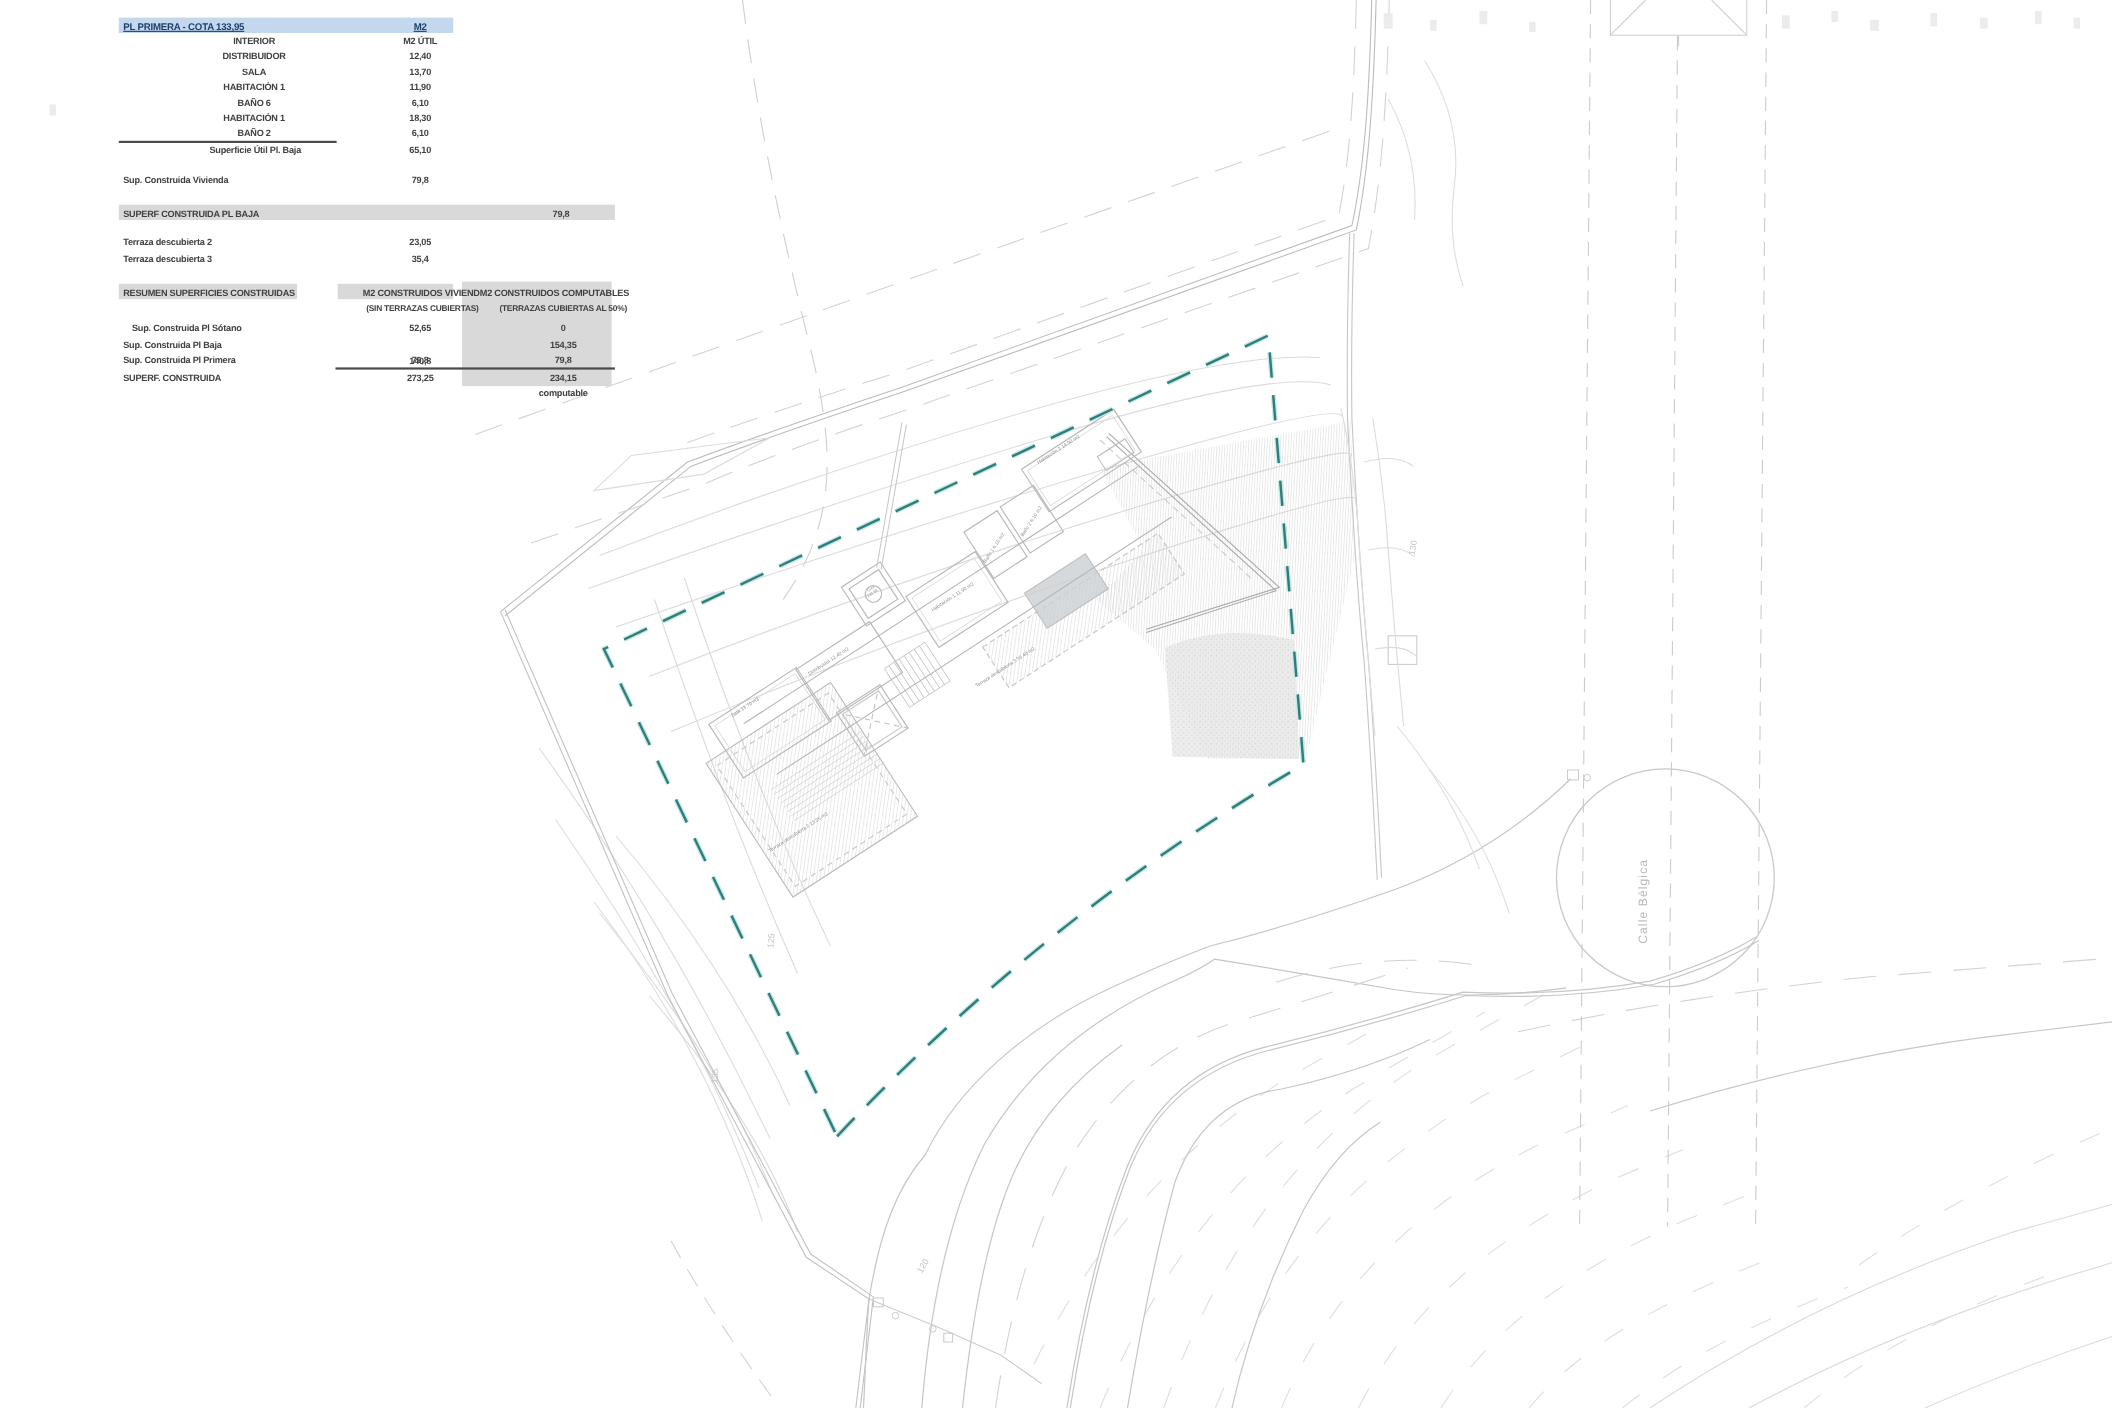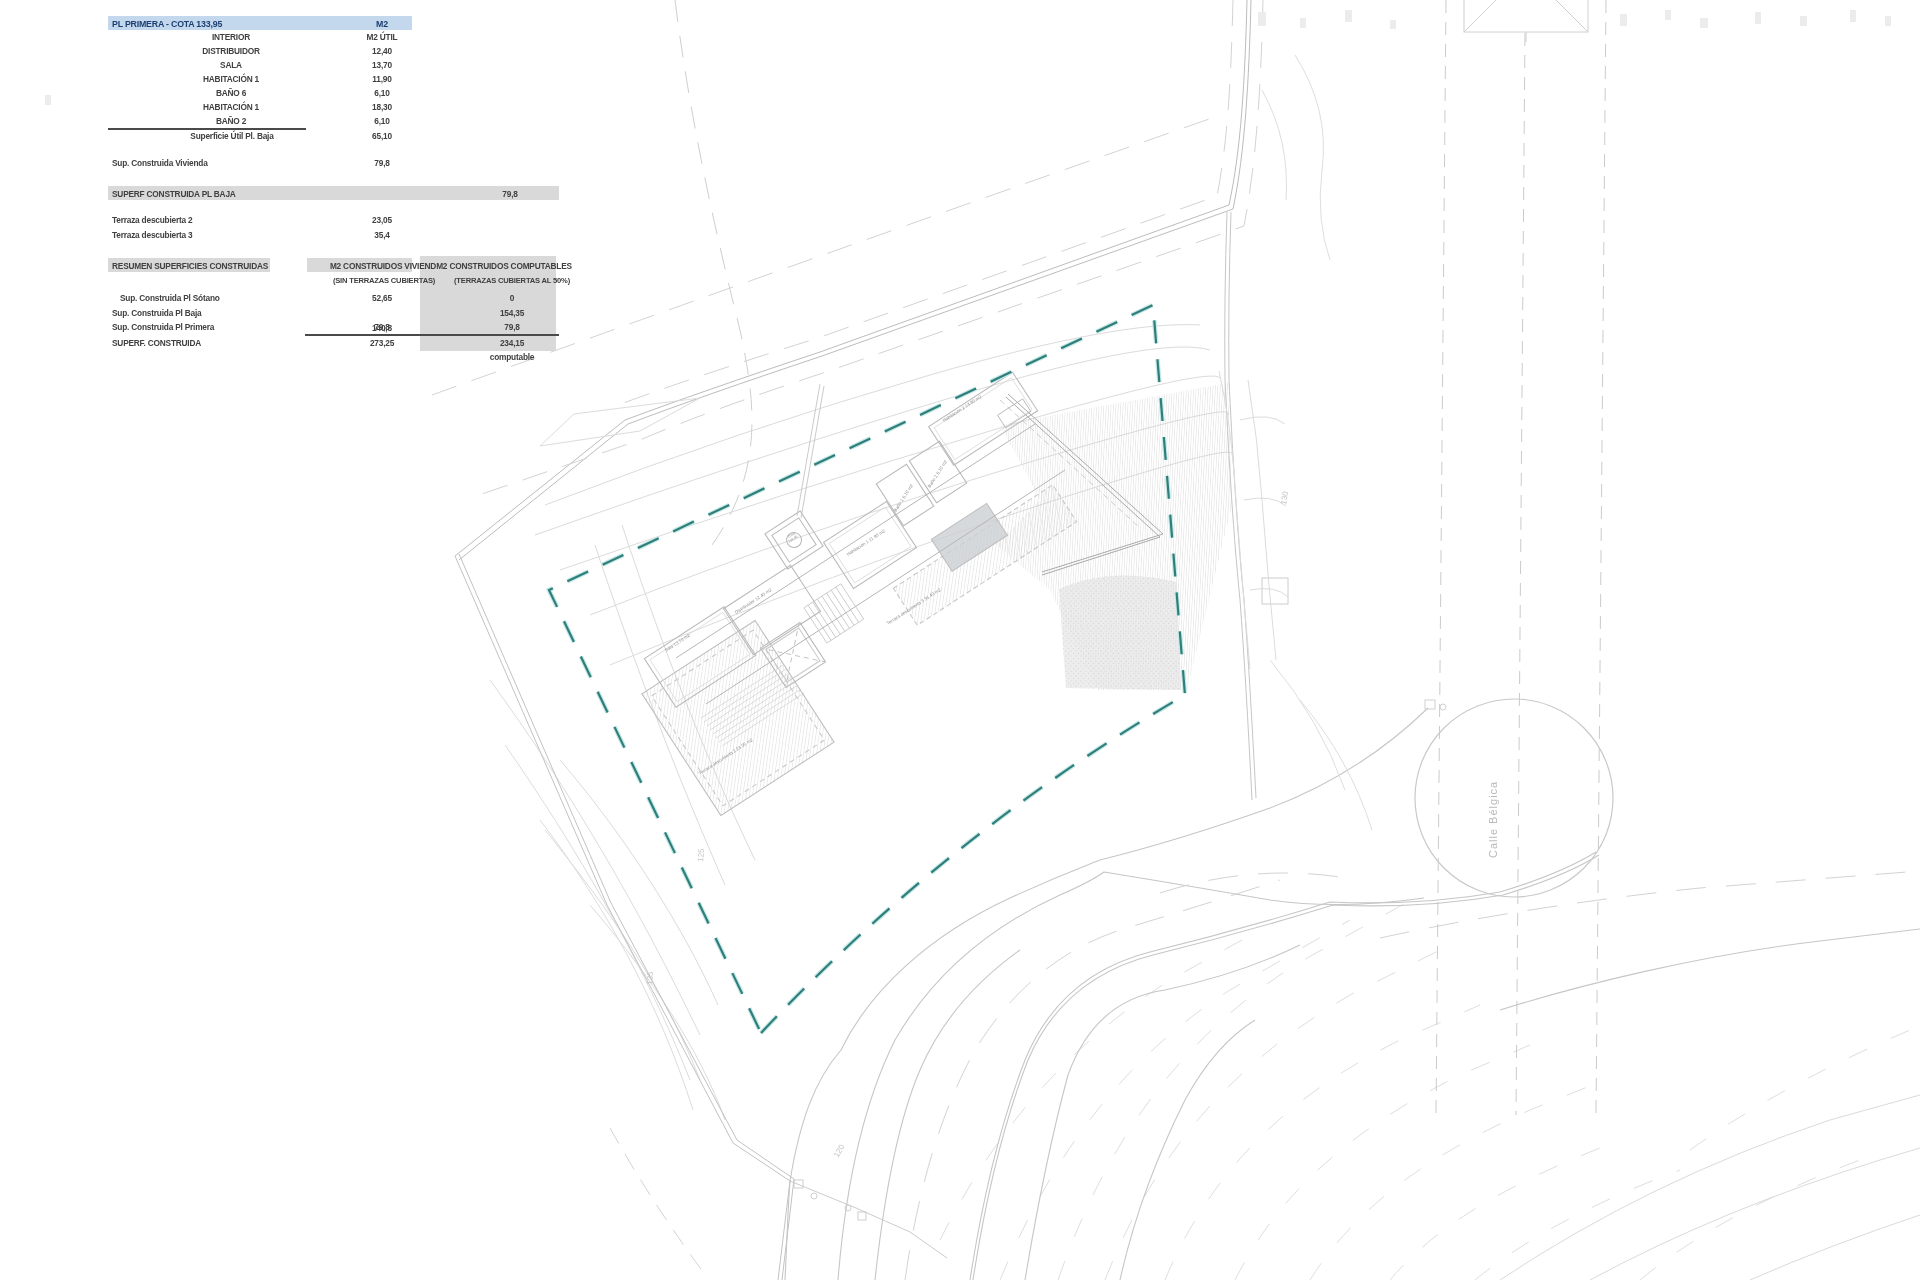--- a/index.html
+++ b/index.html
@@ -1,19 +1,19 @@
 <!DOCTYPE html>
 <html><head>
 <meta charset="utf-8">
 <style>
   html,body{margin:0;padding:0;background:#ffffff;width:1920px;height:1280px;overflow:hidden;}
   *{box-sizing:border-box;}
   .t{position:absolute;font-family:"Liberation Sans",sans-serif;font-weight:bold;font-size:8.3px;letter-spacing:-0.2px;color:#404040;white-space:nowrap;line-height:10px;}
   .c{transform:translateX(-50%);padding-left:48px;}
-  .nav{color:#1c3f72;}
+  .nav{color:#1c3f72;text-decoration:underline;}
   .bar{position:absolute;background:#d9d9d9;}
 </style>
 </head>
 <body>
 
 <svg id="plan" width="1920" height="1280" viewBox="0 0 1920 1280" style="position:absolute;left:0;top:0">
 <defs>
   <pattern id="hatchV" width="2.4" height="8" patternUnits="userSpaceOnUse" patternTransform="rotate(3)">
     <line x1="0" y1="0" x2="0" y2="8" stroke="#cbcbcb" stroke-width="0.75"></line>
   </pattern>

